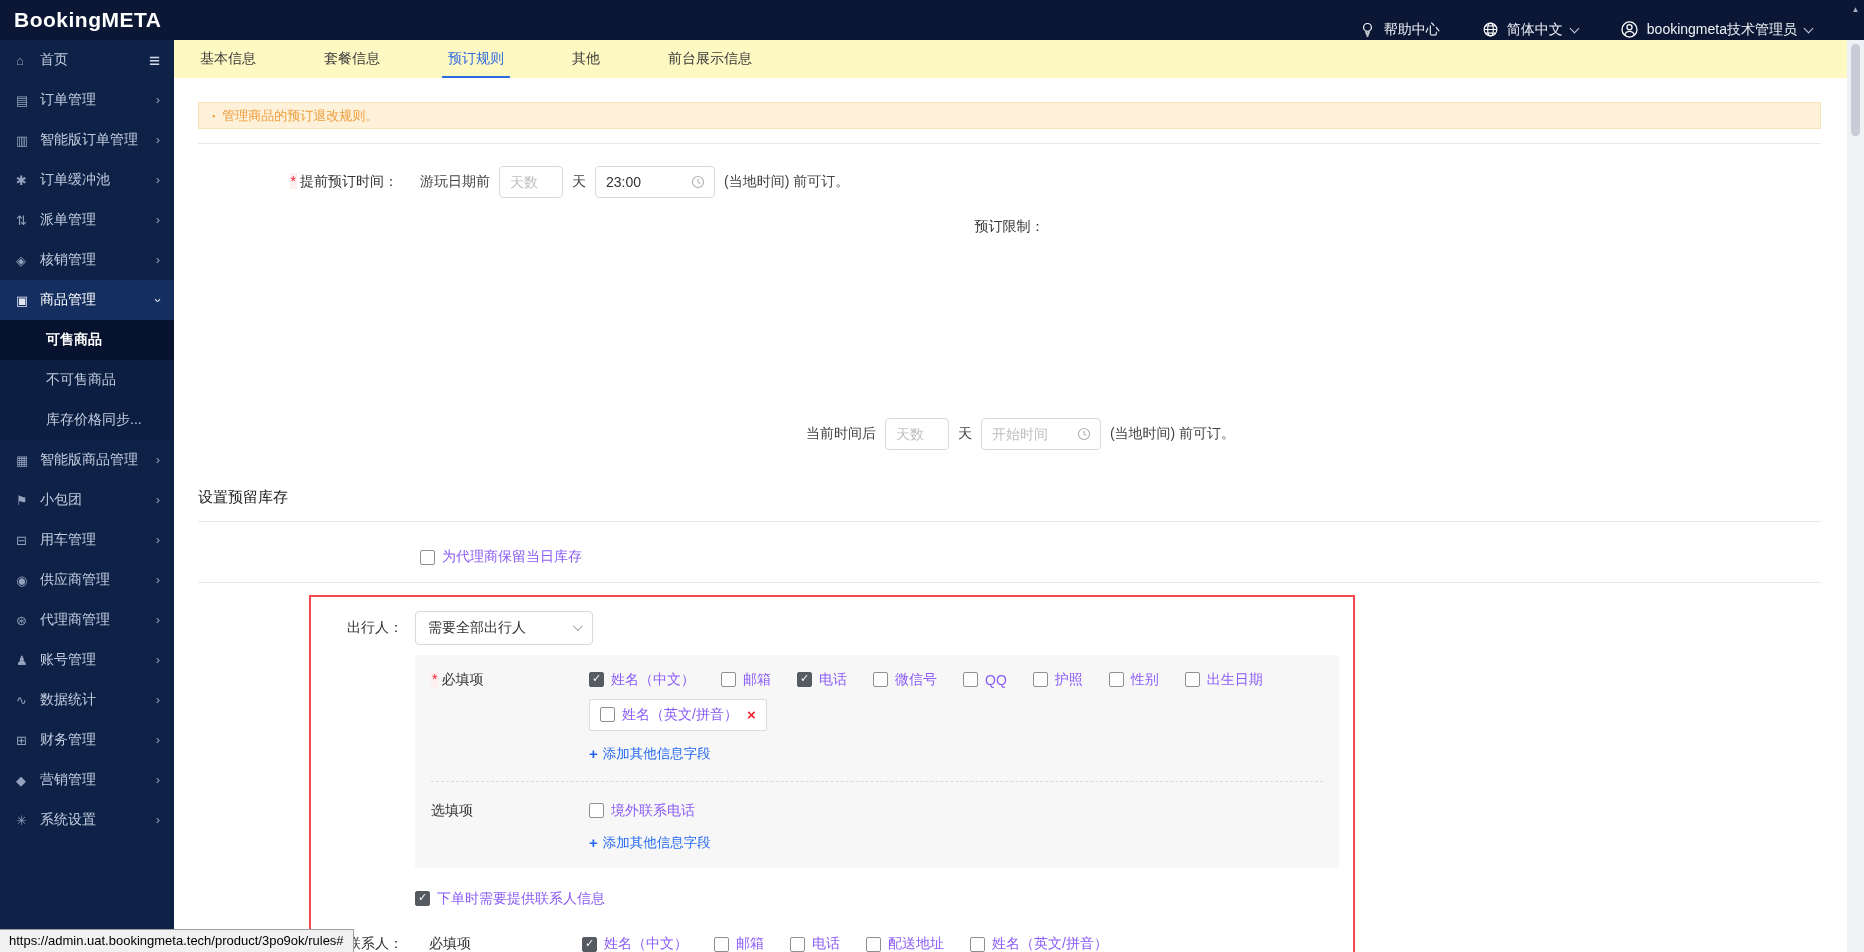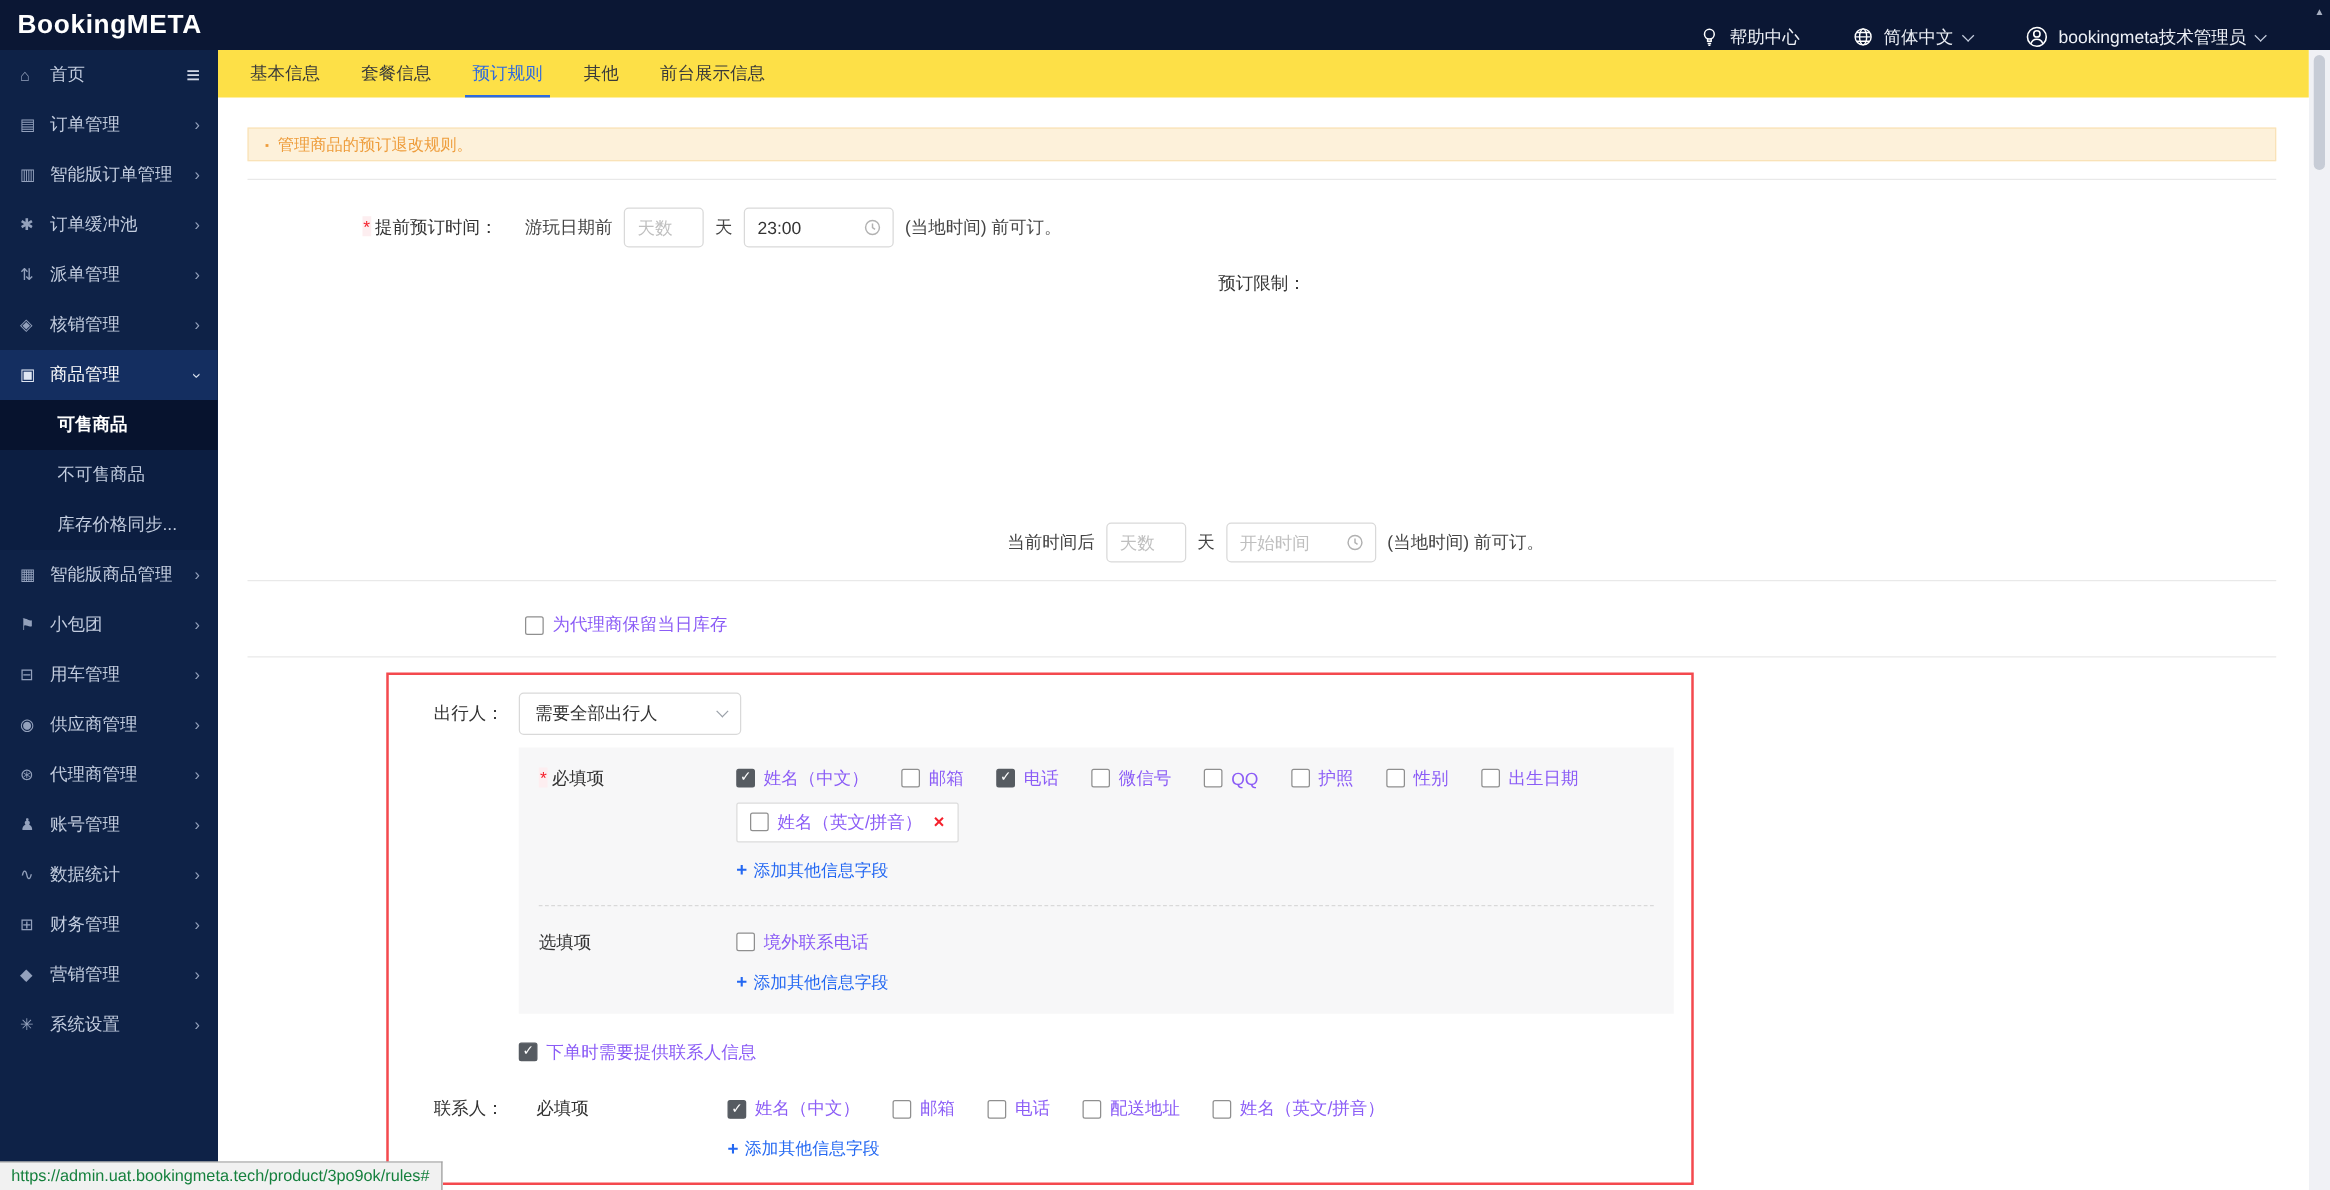--- a/index.html
+++ b/index.html
@@ -26,21 +26,21 @@
   .s-arrow.down { transform:rotate(90deg); }
   .s-item.parent-active { background:#142e60; color:#fff; }
   .s-item.parent-active .s-icon, .s-item.parent-active .s-arrow { color:#dfe6f2; }
   .s-hamburger { font-size:19px; color:#d2d9e7; line-height:1; cursor:pointer; }
   .s-sub { height:40px; display:flex; align-items:center; padding-left:46px; color:#c3cddf;
     background:#0c1e41; cursor:pointer; white-space:nowrap; }
   .s-sub.active { background:#07132e; color:#fff; font-weight:700; }
 
   
   .main { position:absolute; top:40px; left:174px; right:17px; }
-  .tabs { height:38px; background:#fde047; display:flex; align-items:stretch; padding-left:26px; gap:33px; }
+  .tabs { height:38px; background:#fef9c3; display:flex; align-items:stretch; padding-left:26px; gap:68px; }
   .tab { display:flex; align-items:center; font-size:14px; color:#3a3a3a; position:relative; cursor:pointer; }
   .tab.active { color:#2d6ae0; }
   .tab.active::after { content:""; position:absolute; left:-6px; right:-6px; bottom:0; height:2.5px; background:#2d6ae0; }
 
   .content { padding:0 26px 0 24px; background:#fff; }
   .notice { margin-top:24px; height:27px; background:#fdf1da; border:1px solid #f9e2b8;
     display:flex; align-items:center; padding:0 13px; color:#ee9d3c; font-size:13px; }
   .notice .bullet { font-size:9px; margin-right:7px; }
 
   .sec-h { margin-top:36px; font-size:15px; color:#222; font-weight:500; }
@@ -102,21 +102,21 @@
   .below-dash { margin:16px 0 0 215px; border-top:1px dashed #d9d9d9; }
 
   
   .scrollbar { position:fixed; top:0; right:0; width:17px; height:100%; background:#f0f1f5; z-index:40; }
   .sb-top { height:40px; background:#0b1734; display:flex; justify-content:center; padding-top:6px; }
   .sb-top span { color:#a7afc0; font-size:8px; line-height:1; }
   .sb-thumb { position:absolute; top:44px; left:4px; width:9px; height:92px; background:#c7ccd6; border-radius:5px; }
 
   
   .statusbar { position:fixed; left:0; bottom:0; background:#f1f1f1; border:1px solid #9e9e9e;
-    border-left:none; border-bottom:none; padding:3px 9px 4px; font-size:13px; color:#15803d;
+    border-left:none; border-bottom:none; padding:3px 9px 4px; font-size:13px; color:#000000;
     z-index:50; white-space:nowrap; }
 </style>
 </head>
 <body>
 
 <div class="topbar">
   <div class="logo">BookingMETA</div>
   <div class="top-right">
     <div class="top-item">
       <span>
@@ -299,20 +299,21 @@
           <input placeholder="开始时间" style="">
           <svg width="14" height="14" viewBox="0 0 24 24" fill="none" stroke="#555" stroke-width="2">
               <circle cx="12" cy="12" r="9.5"></circle>
               <path d="M12 6.5V12l3.5 2.5"></path>
             </svg>
         </span>
         <span class="hint">(当地时间) 前可订。</span>
       </div>
     </div>
 
+    <div class="sec-h" style="margin-top:38px;">设置预留库存</div>
     <div class="sec-line"></div>
     <div class="reserve-row">
       <span class="cb">
         <span class="box"></span>
         <span class="cb-label">为代理商保留当日库存</span>
       </span>
     </div>
 
     <div class="sec-line"></div>
 

